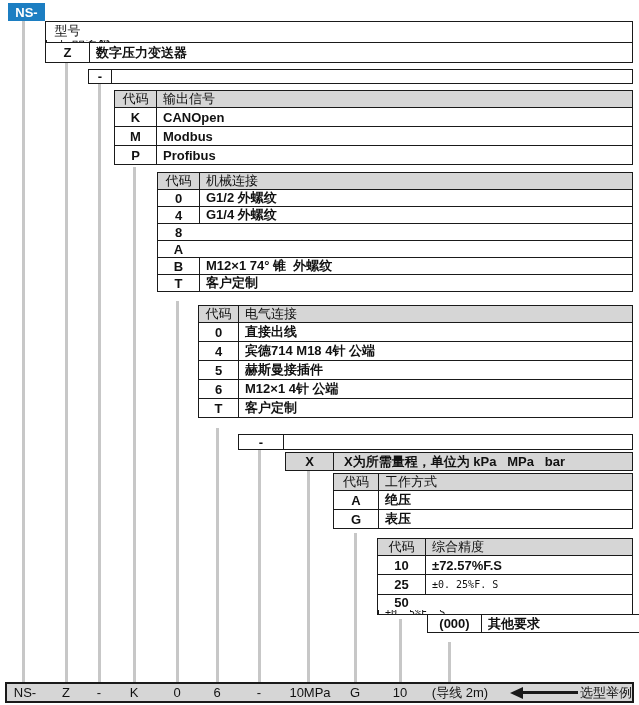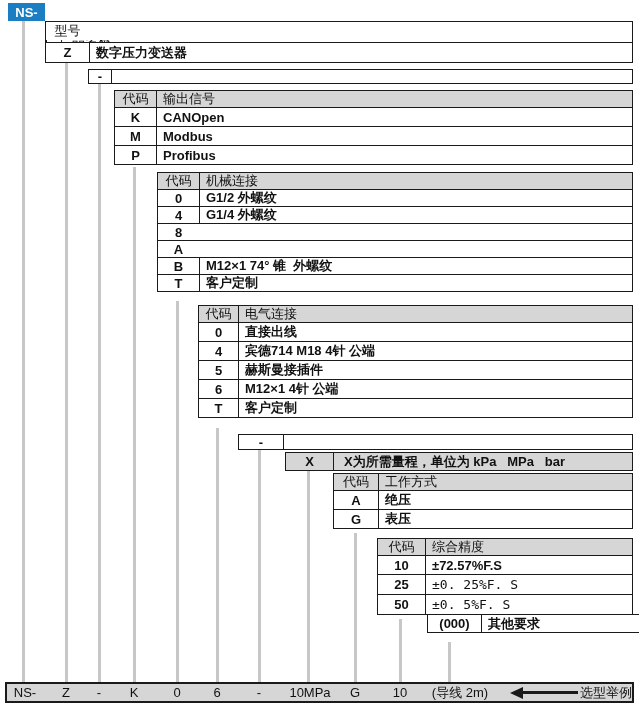--- a/index.html
+++ b/index.html
@@ -15,21 +15,21 @@
   }
   .tbl{position:absolute;border:1px solid #1a1a1a;background:#fff;box-sizing:border-box;z-index:1;}
   .row{display:flex;box-sizing:border-box;}
   .row + .row{border-top:1px solid #1a1a1a;}
   .c{box-sizing:border-box;display:flex;align-items:center;overflow:hidden;}
   .c + .c{border-left:1px solid #1a1a1a;}
   .code{justify-content:center;font-weight:700;flex:0 0 auto;}
   .val{flex:1 1 auto;padding-left:6px;white-space:pre;font-weight:700;}
   .hdr{background:#d6d6d6;font-weight:400;}
   .hdr .code,.hdr .val,.c.hdr{font-weight:400;}
-  .mono{font-family:"DejaVu Sans Mono",monospace;font-weight:400;font-size:13px;}
+  .mono{font-family:"DejaVu Sans Mono",monospace;font-weight:400;font-size:10px;}
   .graybg{background:#d6d6d6;}
   .bar{
     position:absolute;left:5px;top:682px;width:629px;height:21px;background:#d6d6d6;
     border:2px solid #1a1a1a;box-sizing:border-box;z-index:1;
   }
   .bar span{position:absolute;top:0;height:17px;line-height:17px;transform:translateX(-50%);white-space:pre;}
   .arrow{position:absolute;left:503px;top:7px;display:flex;align-items:center;height:3px;}
   .arrow .head{width:0;height:0;border-top:6px solid transparent;border-bottom:6px solid transparent;border-right:13px solid #1a1a1a;}
   .arrow .shaft{width:55px;height:3px;background:#1a1a1a;}
 </style>
@@ -181,21 +181,21 @@
       <div class="c val">综合精度</div>
     </div>
     <div class="row" style="height:19px;">
       <div class="c code" style="width:47px;">10</div>
       <div class="c val">±72.57%F.S</div>
     </div>
     <div class="row" style="height:20px;">
       <div class="c code" style="width:47px;">25</div>
       <div class="c val mono">±0. 25%F. S</div>
     </div>
-    <div class="row" style="height:20px;">
+    <div class="row" style="height:20px;flex-direction:column;">
       <div class="c code" style="width:47px;">50</div>
       <div class="c val mono">±0. 5%F. S</div>
     </div>
   </div>
 
   <div class="tbl" style="left:427px;top:614px;width:220px;">
     <div class="row" style="height:17px;">
       <div class="c code" style="width:53px;">(000)</div>
       <div class="c val">其他要求</div>
     </div>

